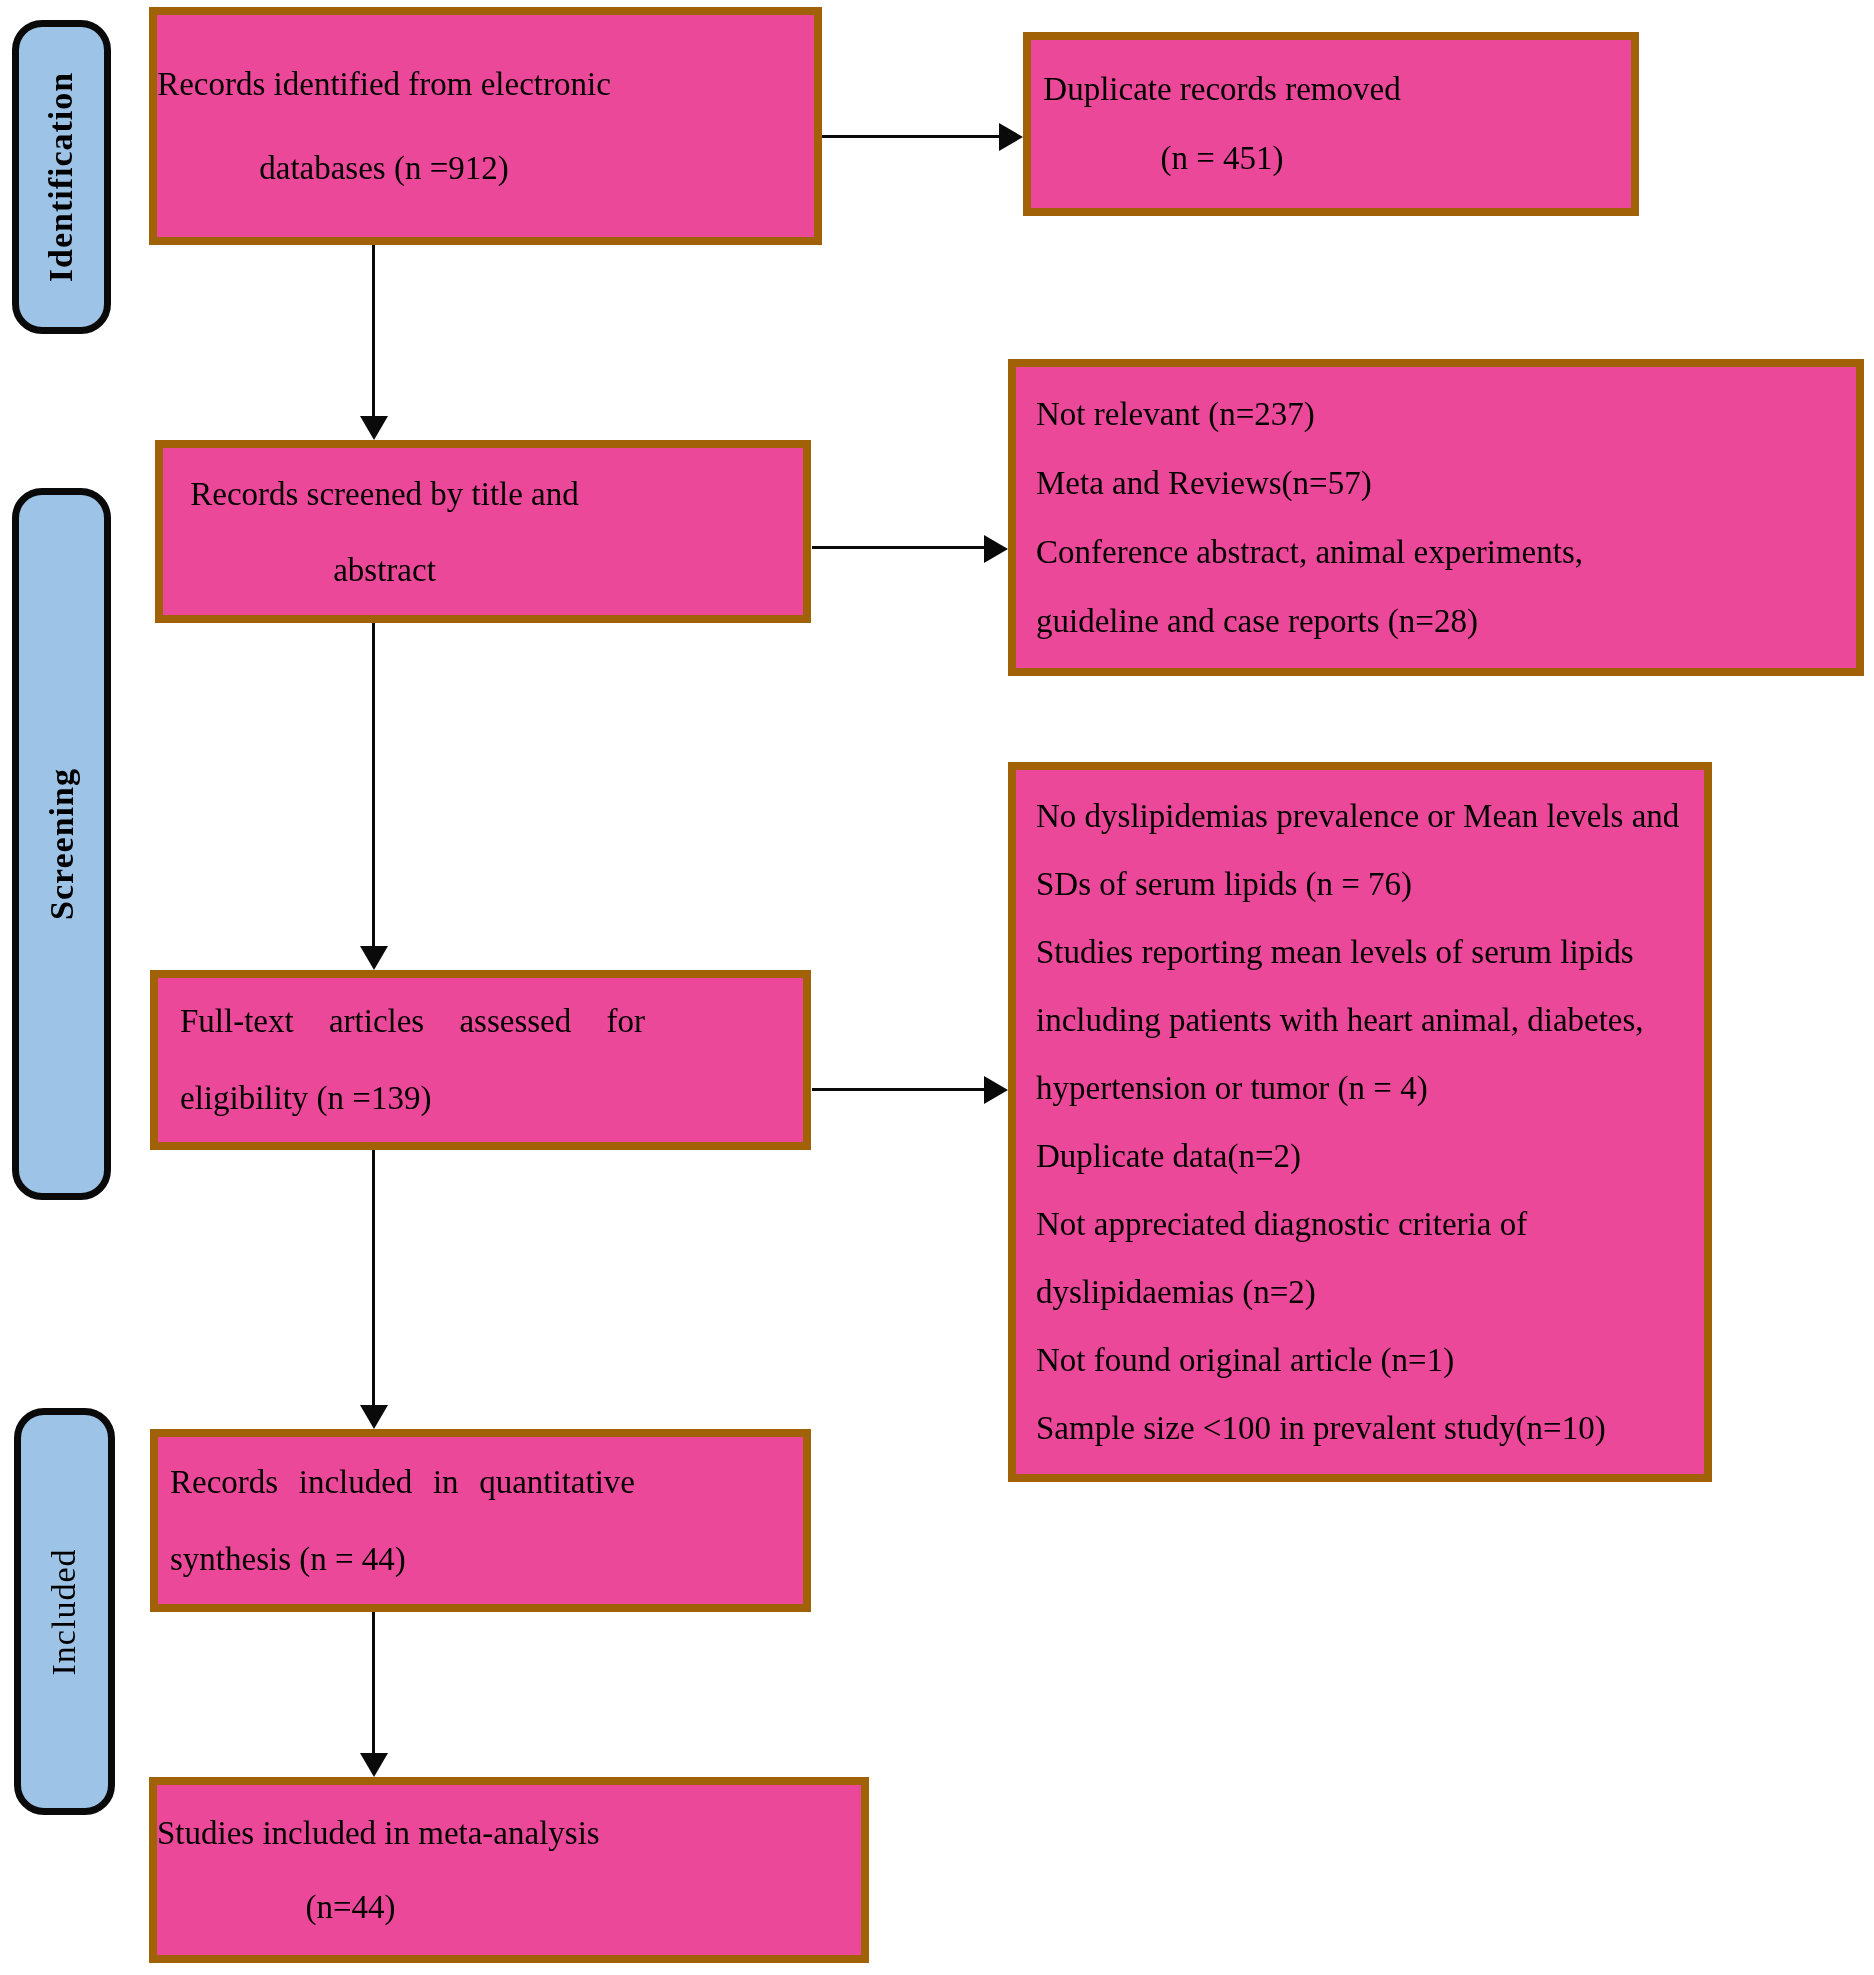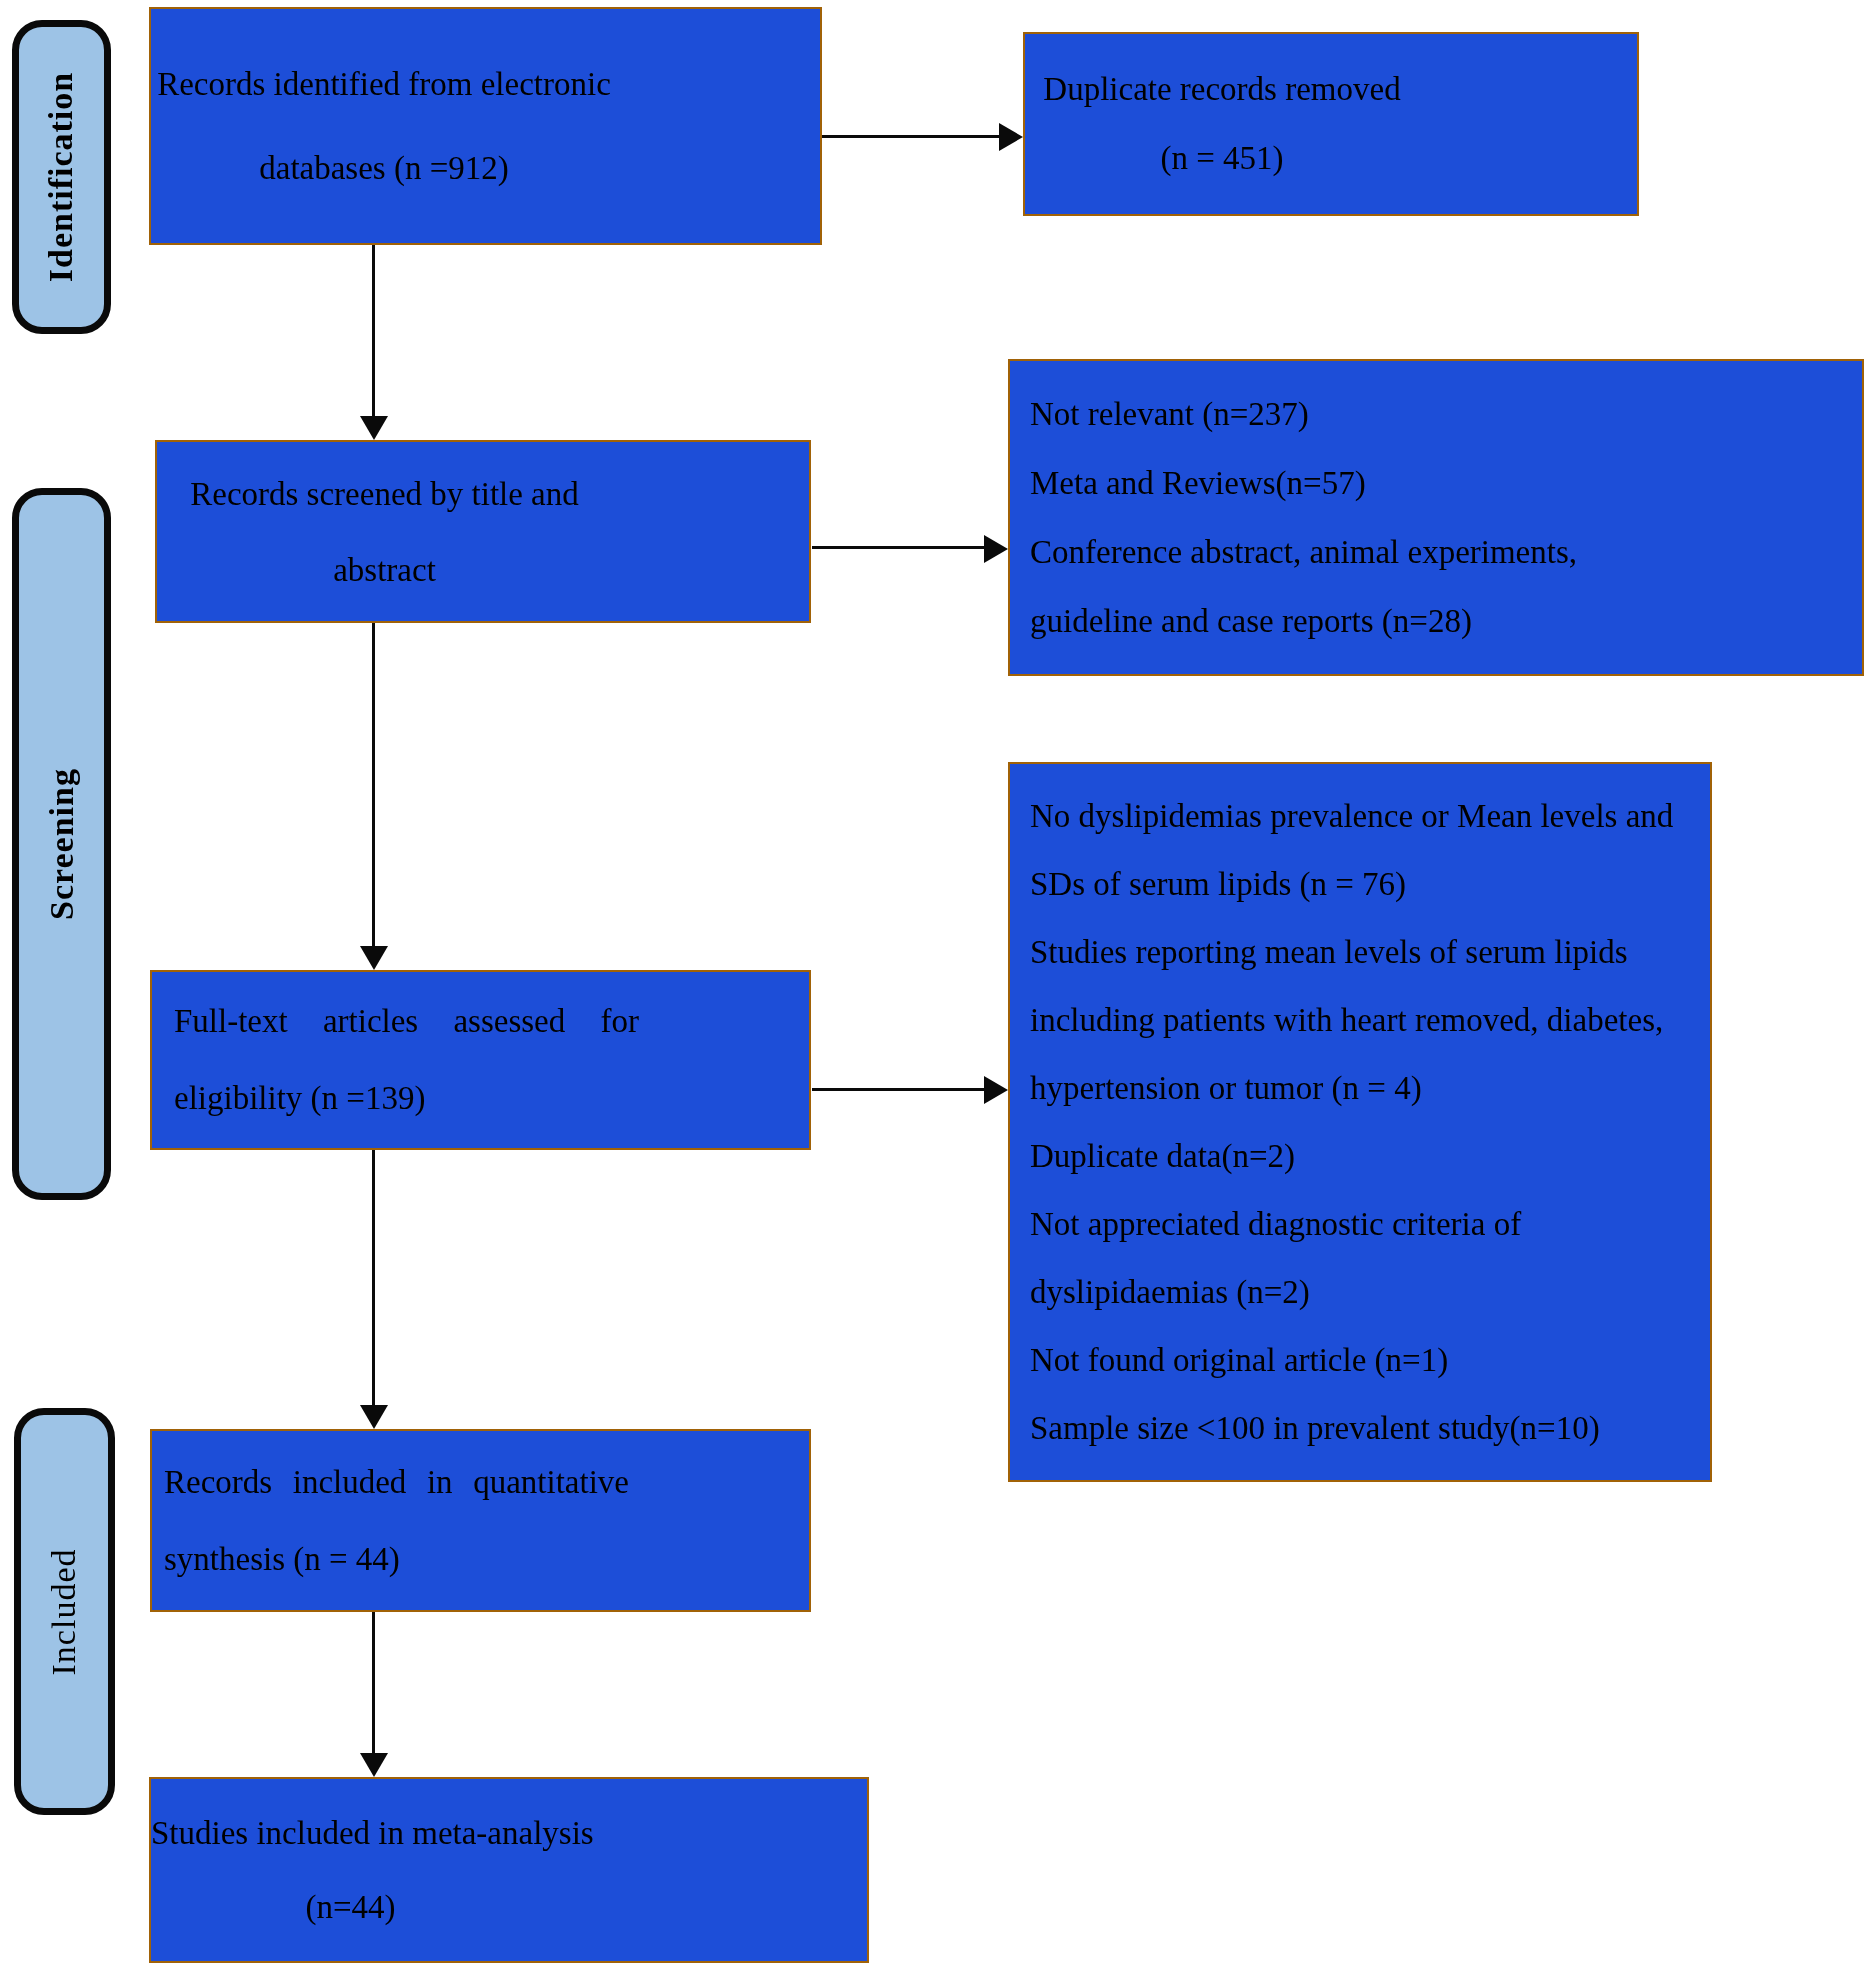--- a/index.html
+++ b/index.html
@@ -14,22 +14,22 @@
     background:#9DC3E6; border:7px solid #0a0a0a; border-radius:30px;
     display:flex; align-items:center; justify-content:center;
   }
   .pill span {
     transform:rotate(-90deg); white-space:nowrap;
     font-size:34px; letter-spacing:1px;
   }
   .pill.bold span { font-weight:bold; }
   
   .box {
-    position:absolute; box-sizing:border-box; background:#1d4ed8;
-    border:2px solid #a16207;
+    position:absolute; box-sizing:border-box; background:#ec4899;
+    border:8px solid #a16207;
     display:flex; flex-direction:column; justify-content:center;
     font-size:33px; line-height:1;
   }
   .ln { white-space:pre; }
   .box .c { text-align:center; }
   
   .b1 .ln { line-height:84px; }
   .b2 .ln { line-height:69px; }
   .b3 .ln { line-height:76px; }
   .b4 .ln { line-height:69px; }
@@ -95,21 +95,21 @@
 
   <div class="box b5" style="left:150px; top:970px; width:661px; height:180px; padding-left:22px;">
     <div class="ln jline">Full-text articles assessed for</div>
     <div class="ln">eligibility (n =139)</div>
   </div>
 
   <div class="box b6" style="left:1008px; top:762px; width:704px; height:720px; padding-left:20px;">
     <div class="ln">No dyslipidemias prevalence or Mean levels and</div>
     <div class="ln">SDs of serum lipids (n = 76)</div>
     <div class="ln">Studies reporting mean levels of serum lipids</div>
-    <div class="ln">including patients with heart removed, diabetes,</div>
+    <div class="ln">including patients with heart animal, diabetes,</div>
     <div class="ln">hypertension or tumor (n = 4)</div>
     <div class="ln">Duplicate data(n=2)</div>
     <div class="ln">Not appreciated diagnostic criteria of</div>
     <div class="ln">dyslipidaemias (n=2)</div>
     <div class="ln">Not found original article (n=1)</div>
     <div class="ln">Sample size &lt;100 in prevalent study(n=10)</div>
   </div>
 
   <div class="box b7" style="left:150px; top:1429px; width:661px; height:183px; padding-left:12px;">
     <div class="ln jline">Records included in quantitative</div>

